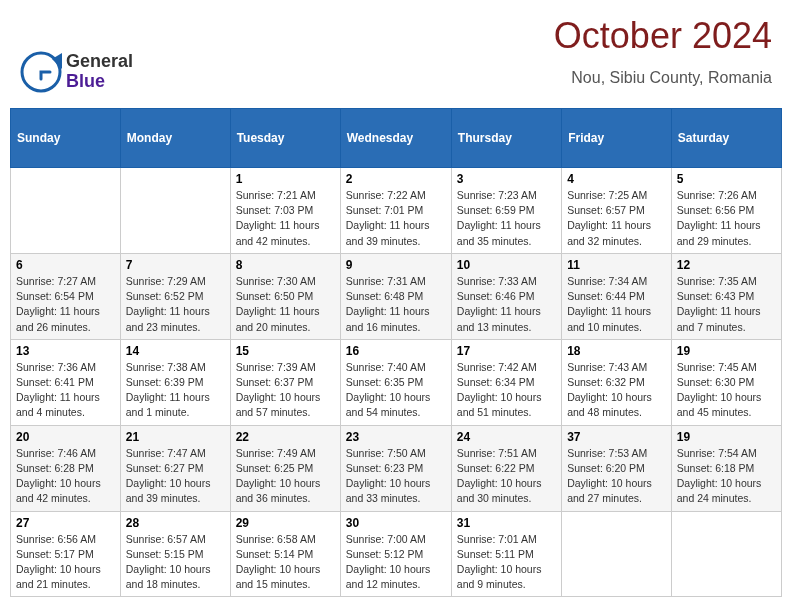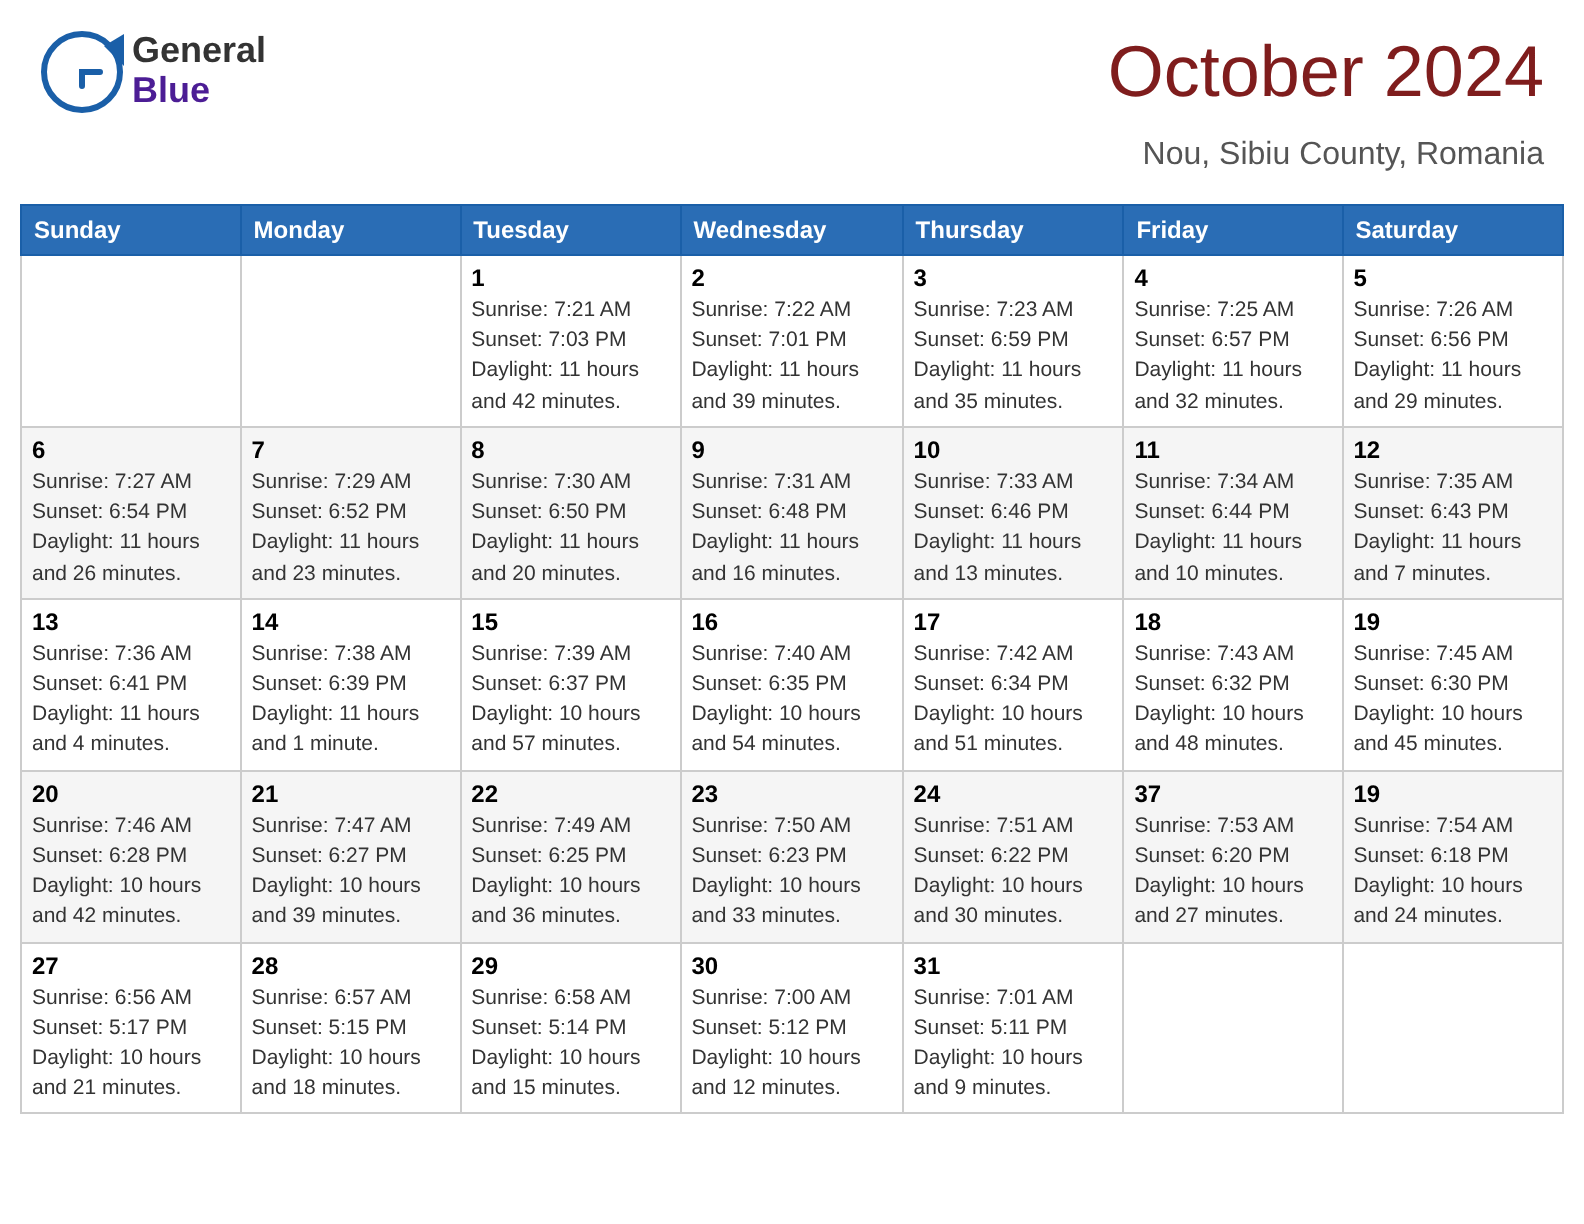--- a/index.html
+++ b/index.html
@@ -13,20 +13,21 @@
     .header {
       display: flex;
       justify-content: space-between;
       align-items: flex-start;
       margin-bottom: 10px;
       padding: 5px 10px;
     }
     .logo {
       display: flex;
       align-items: center;
+      margin-top: 36px;
     }
     .logo-text {
       display: flex;
       flex-direction: column;
       font-size: 18px;
       font-weight: bold;
       line-height: 1.1;
     }
     .logo-general { color: #333; }
     .logo-blue { color: #4c1d95; }
@@ -45,21 +46,21 @@
     }
     .calendar {
       width: 100%;
       border-collapse: collapse;
       font-size: 11px;
     }
     .calendar th {
       background-color: #2a6db5;
       color: #fff;
       text-align: left;
-      padding: 5px 6px;
+      padding: 22px 6px;
       font-size: 12px;
       font-weight: bold;
       border: 1px solid #1a5fa8;
     }
     .calendar td {
       border: 1px solid #ccc;
       vertical-align: top;
       padding: 4px 5px;
       height: 82px;
       width: 113px;

